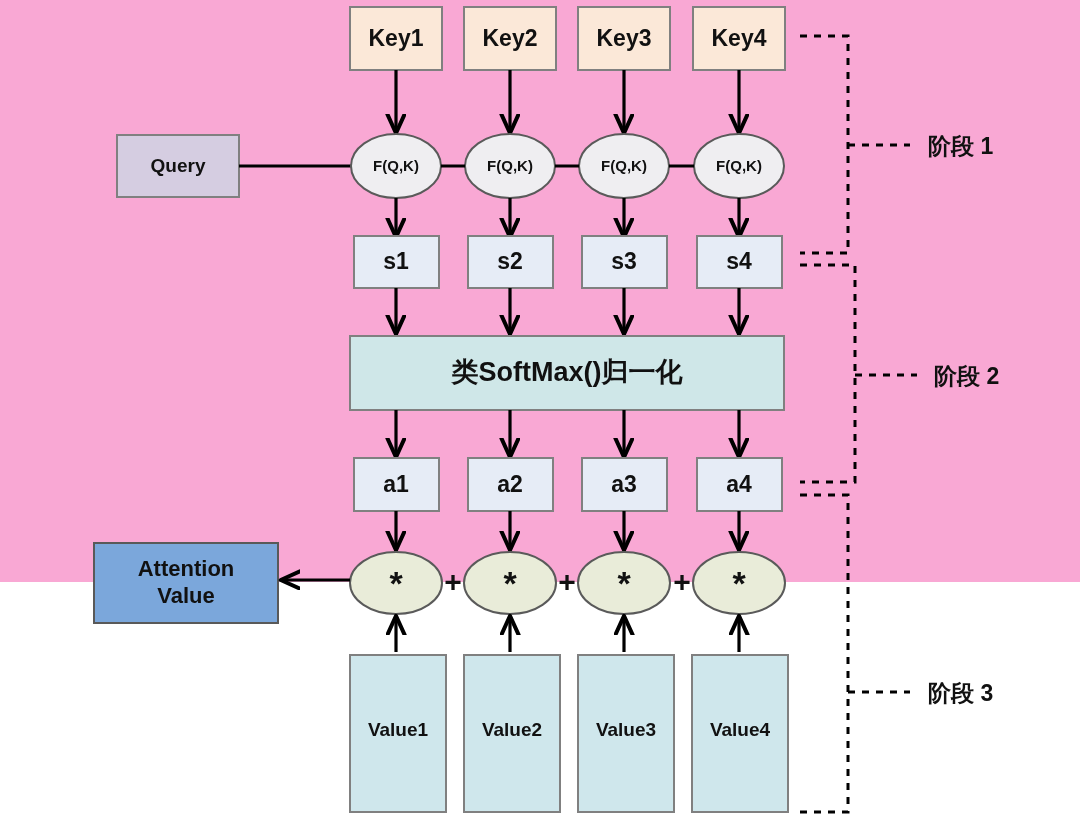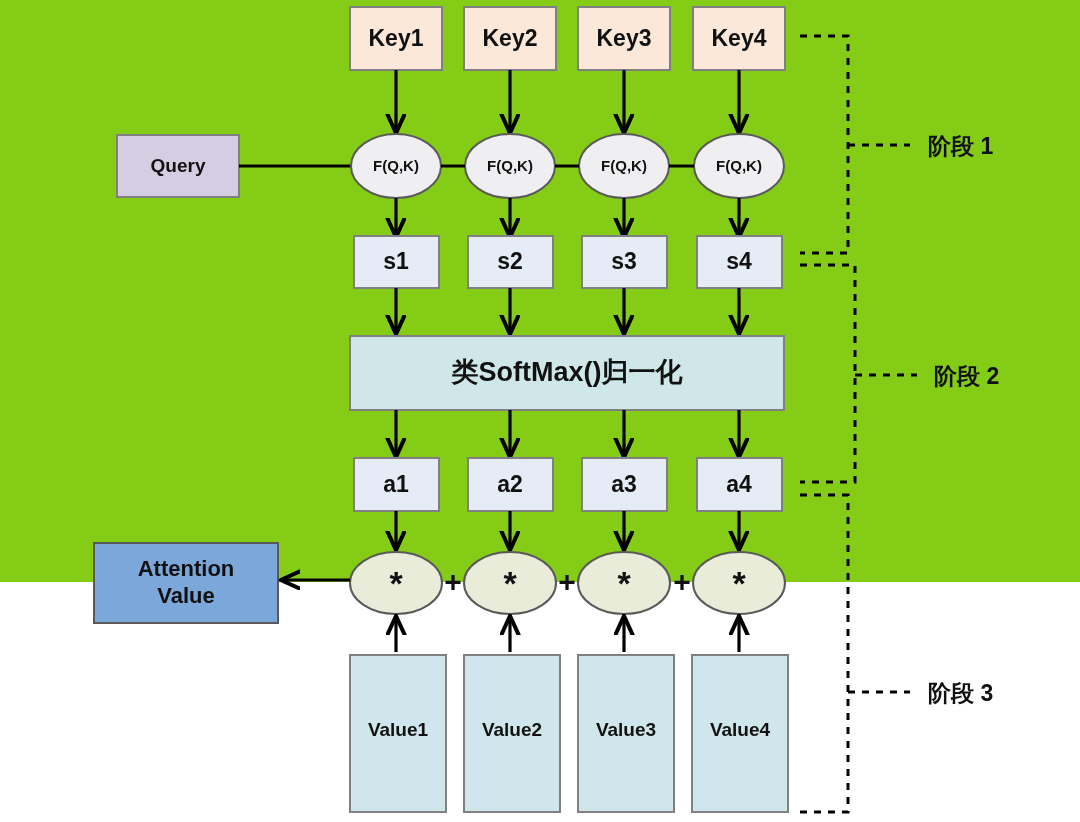--- a/index.html
+++ b/index.html
@@ -10,21 +10,21 @@
   body {
     width: 1080px;
     height: 822px;
     overflow: hidden;
     font-family: "Liberation Sans", "DejaVu Sans", sans-serif;
   }
   #diagram-root {
     position: relative;
     width: 1080px;
     height: 582px;
-    background: #84cc16;
+    background: #f9a8d4;
   }
   svg.diagram {
     display: block;
     width: 1080px;
     height: 822px;
   }
   .node-label {
     font-family: "Liberation Sans", "DejaVu Sans", sans-serif;
     font-weight: bold;
     fill: #111111;

